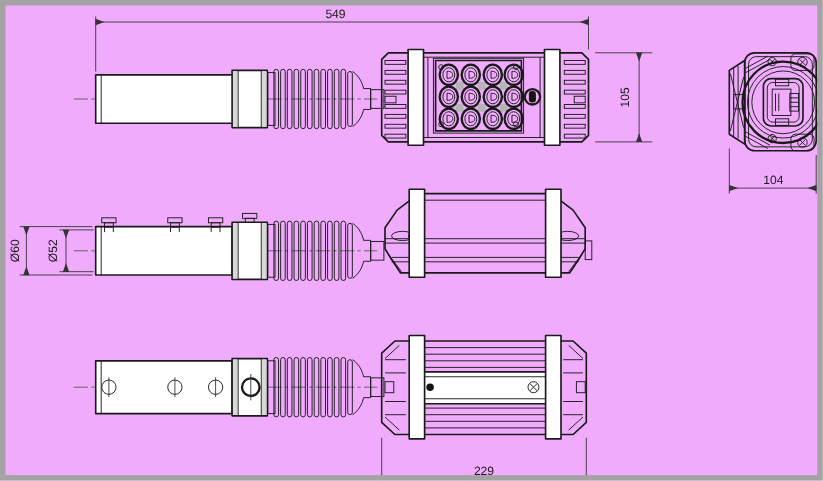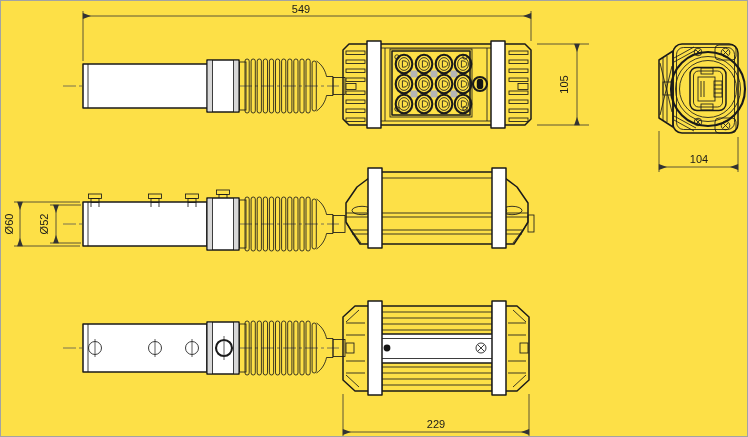--- a/index.html
+++ b/index.html
@@ -1,17 +1,17 @@
 <!DOCTYPE html>
 <html><head>
 <meta charset="utf-8">
 <style>
   html,body{margin:0;padding:0;background:#fff;}
-  .canvas{position:relative;width:748px;height:437px;background:#fde047;
-          border:1px solid #a3a3a3;box-sizing:border-box;overflow:hidden;
+  .canvas{position:relative;width:748px;height:437px;background:#f0abfc;
+          border:5px solid #a3a3a3;box-sizing:border-box;overflow:hidden;
           font-family:"Liberation Sans",sans-serif;}
   svg{position:absolute;left:0;top:0;}
   
   .ol{stroke:#1a1a1a;stroke-width:1.5;fill:none;stroke-linejoin:round;}
   .olf{stroke:#1a1a1a;stroke-width:1.5;fill:#fff;stroke-linejoin:round;}
   .t{stroke:#1a1a1a;stroke-width:.85;fill:none;}
   .b{stroke:#1a1a1a;stroke-width:2.1;fill:none;}
   .cl{stroke:#555;stroke-width:.8;fill:none;stroke-dasharray:13 3 3 3;}
   .dim{stroke:#333;stroke-width:.8;fill:none;}
   .dimt{font-size:11px;fill:#1a1a1a;text-anchor:middle;}

